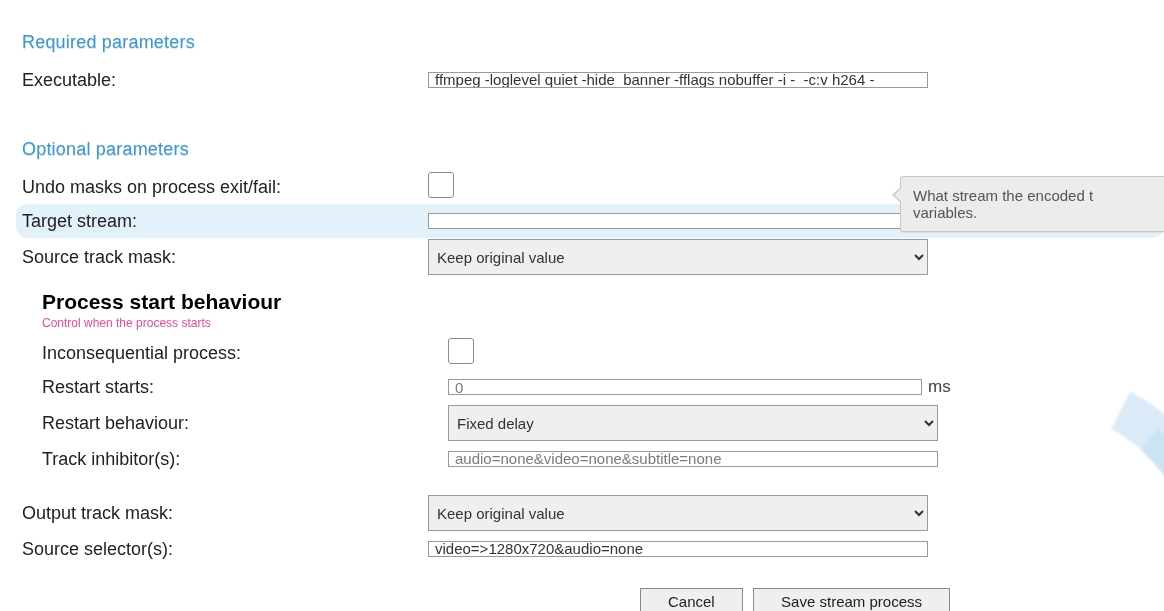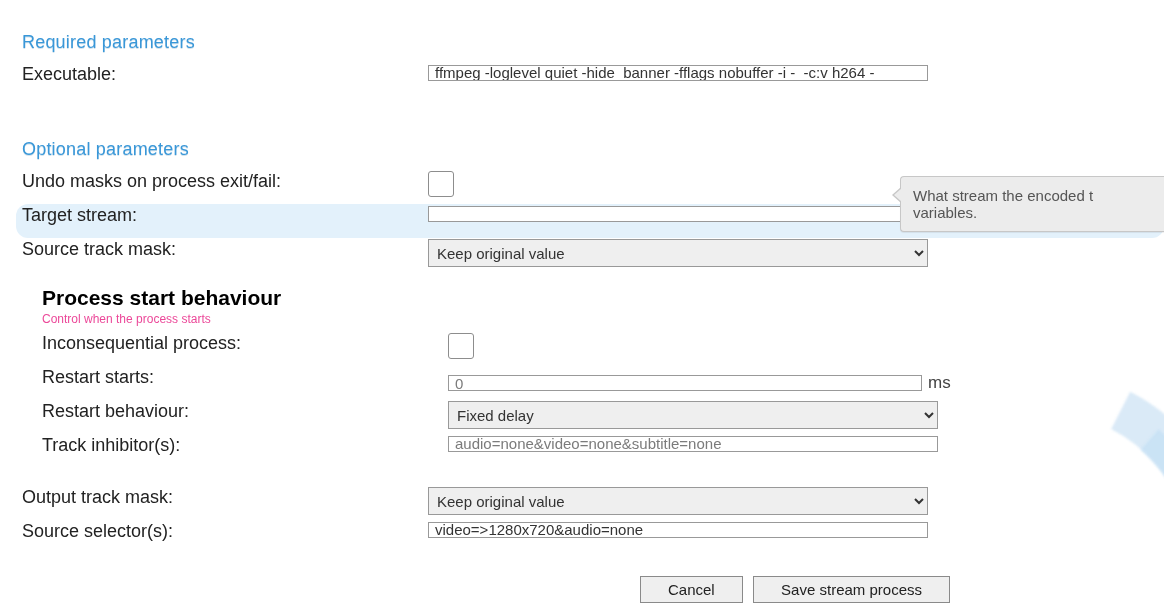--- a/index.html
+++ b/index.html
@@ -21,20 +21,21 @@
   }
   .section-head {
     font-size: 18px;
     color: #3997d8;
     text-shadow: 0 1px 0 rgba(80,140,180,.25);
     margin: 14px 0 10px 0;
     letter-spacing: .2px;
   }
   .row {
     display: flex;
+    align-items: center;
     min-height: 34px;
     padding: 1px 0;
   }
   .row .lbl {
     width: 406px;
     font-size: 18px;
     color: #222;
     padding-right: 8px;
   }
   .row .ctl {
@@ -50,21 +51,21 @@
     height: 16px;
     border: 1px solid #999;
     background: #fff;
     font-family: Arial, sans-serif;
     font-size: 15px;
     padding: 1px 6px;
     color: #333;
   }
   input[type=text]::placeholder { color: #7b7b7b; }
   select {
-    height: 28px;
+    height: 36px;
     border: 1px solid #999;
     background: #efefef;
     font-family: Arial, sans-serif;
     font-size: 15px;
     padding: 1px 4px;
     color: #333;
   }
   .chk {
     width: 26px; height: 26px;
     border: 1px solid #8d8d8d;

